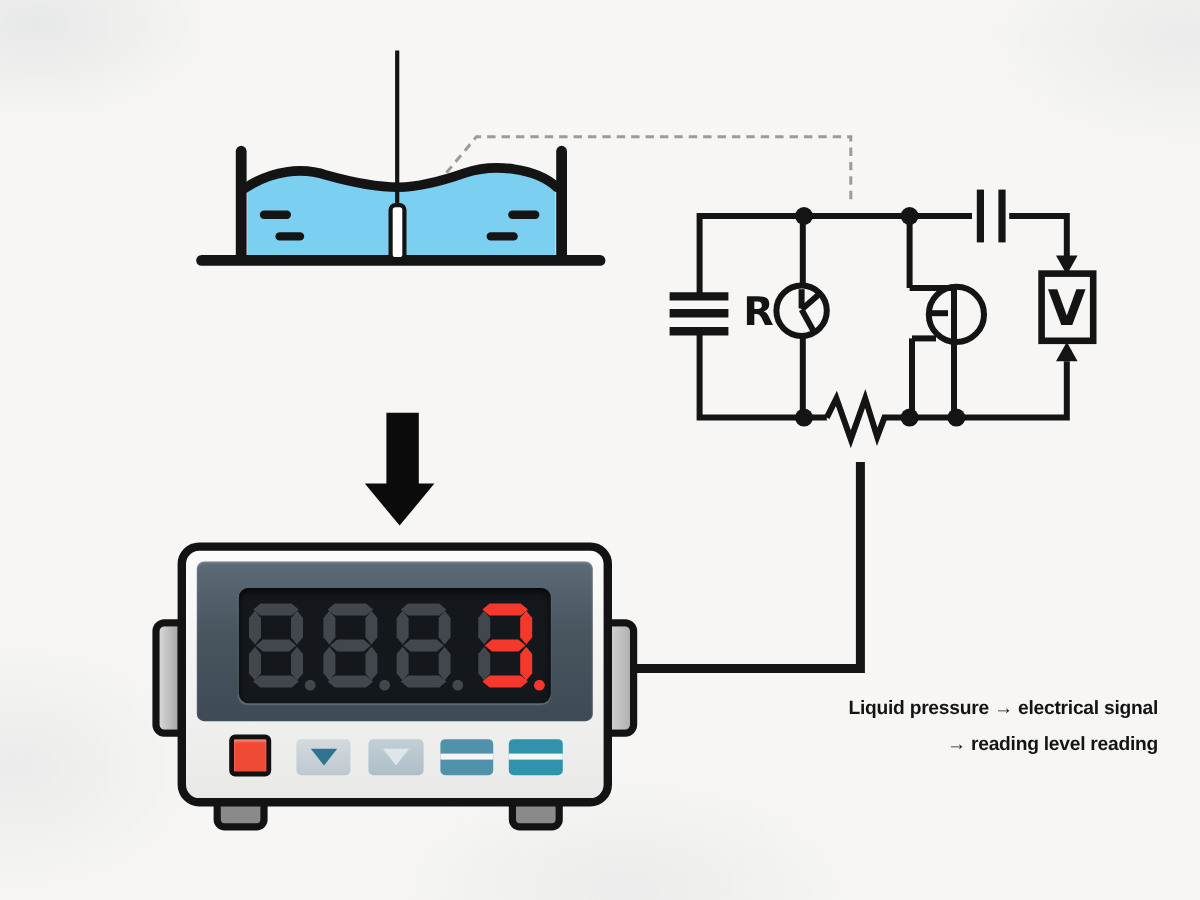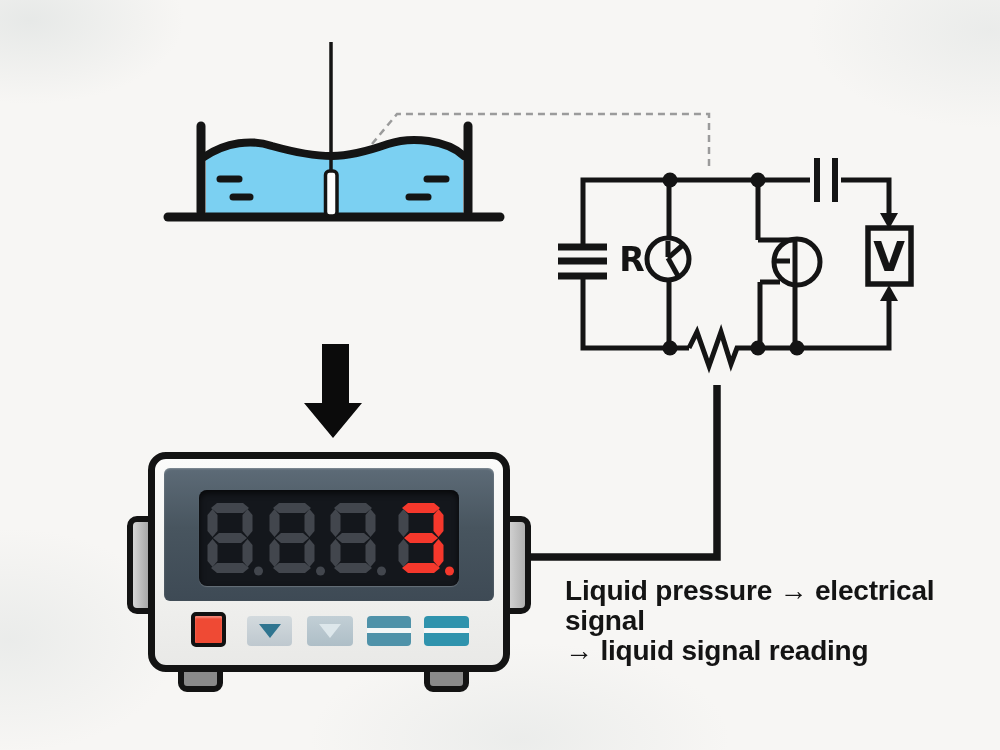--- a/index.html
+++ b/index.html
@@ -64,22 +64,23 @@
     width:0;height:0;margin:8px auto 0 auto;
     border-left:11px solid transparent;border-right:11px solid transparent;
   }
   .tri-teal{border-top:14px solid #2f7590;}
   .tri-light{border-top:14px solid #dde7eb;}
   .stripe{position:absolute;left:0;top:12px;width:100%;height:5px;background:#f5f7f7;}
 
   
   .annotation{
     left:565px;top:576px;width:400px;z-index:6;
-    color:#141414;font-weight:bold;font-size:28px;line-height:30px;
+    color:#141414;font-weight:bold;font-size:16px;line-height:30px;
     letter-spacing:-0.2px;
+    text-align:right;
   }
 </style>
 </head>
 <body>
 
 <div class="stage">
 
   <svg class="abs" style="left:0;top:0;z-index:1" width="1000" height="750" viewBox="0 0 1000 750">
 
     <g>
@@ -219,16 +220,16 @@
   </div>
   <div class="abs btn btn-teal1">
     <div class="stripe"></div>
   </div>
   <div class="abs btn btn-teal2">
     <div class="stripe"></div>
   </div>
 
   <div class="abs annotation">
     <div>Liquid pressure → electrical signal</div>
-    <div>→ liquid signal reading</div>
+    <div>→ reading level reading</div>
   </div>
 
 </div>
 
 </body></html>

